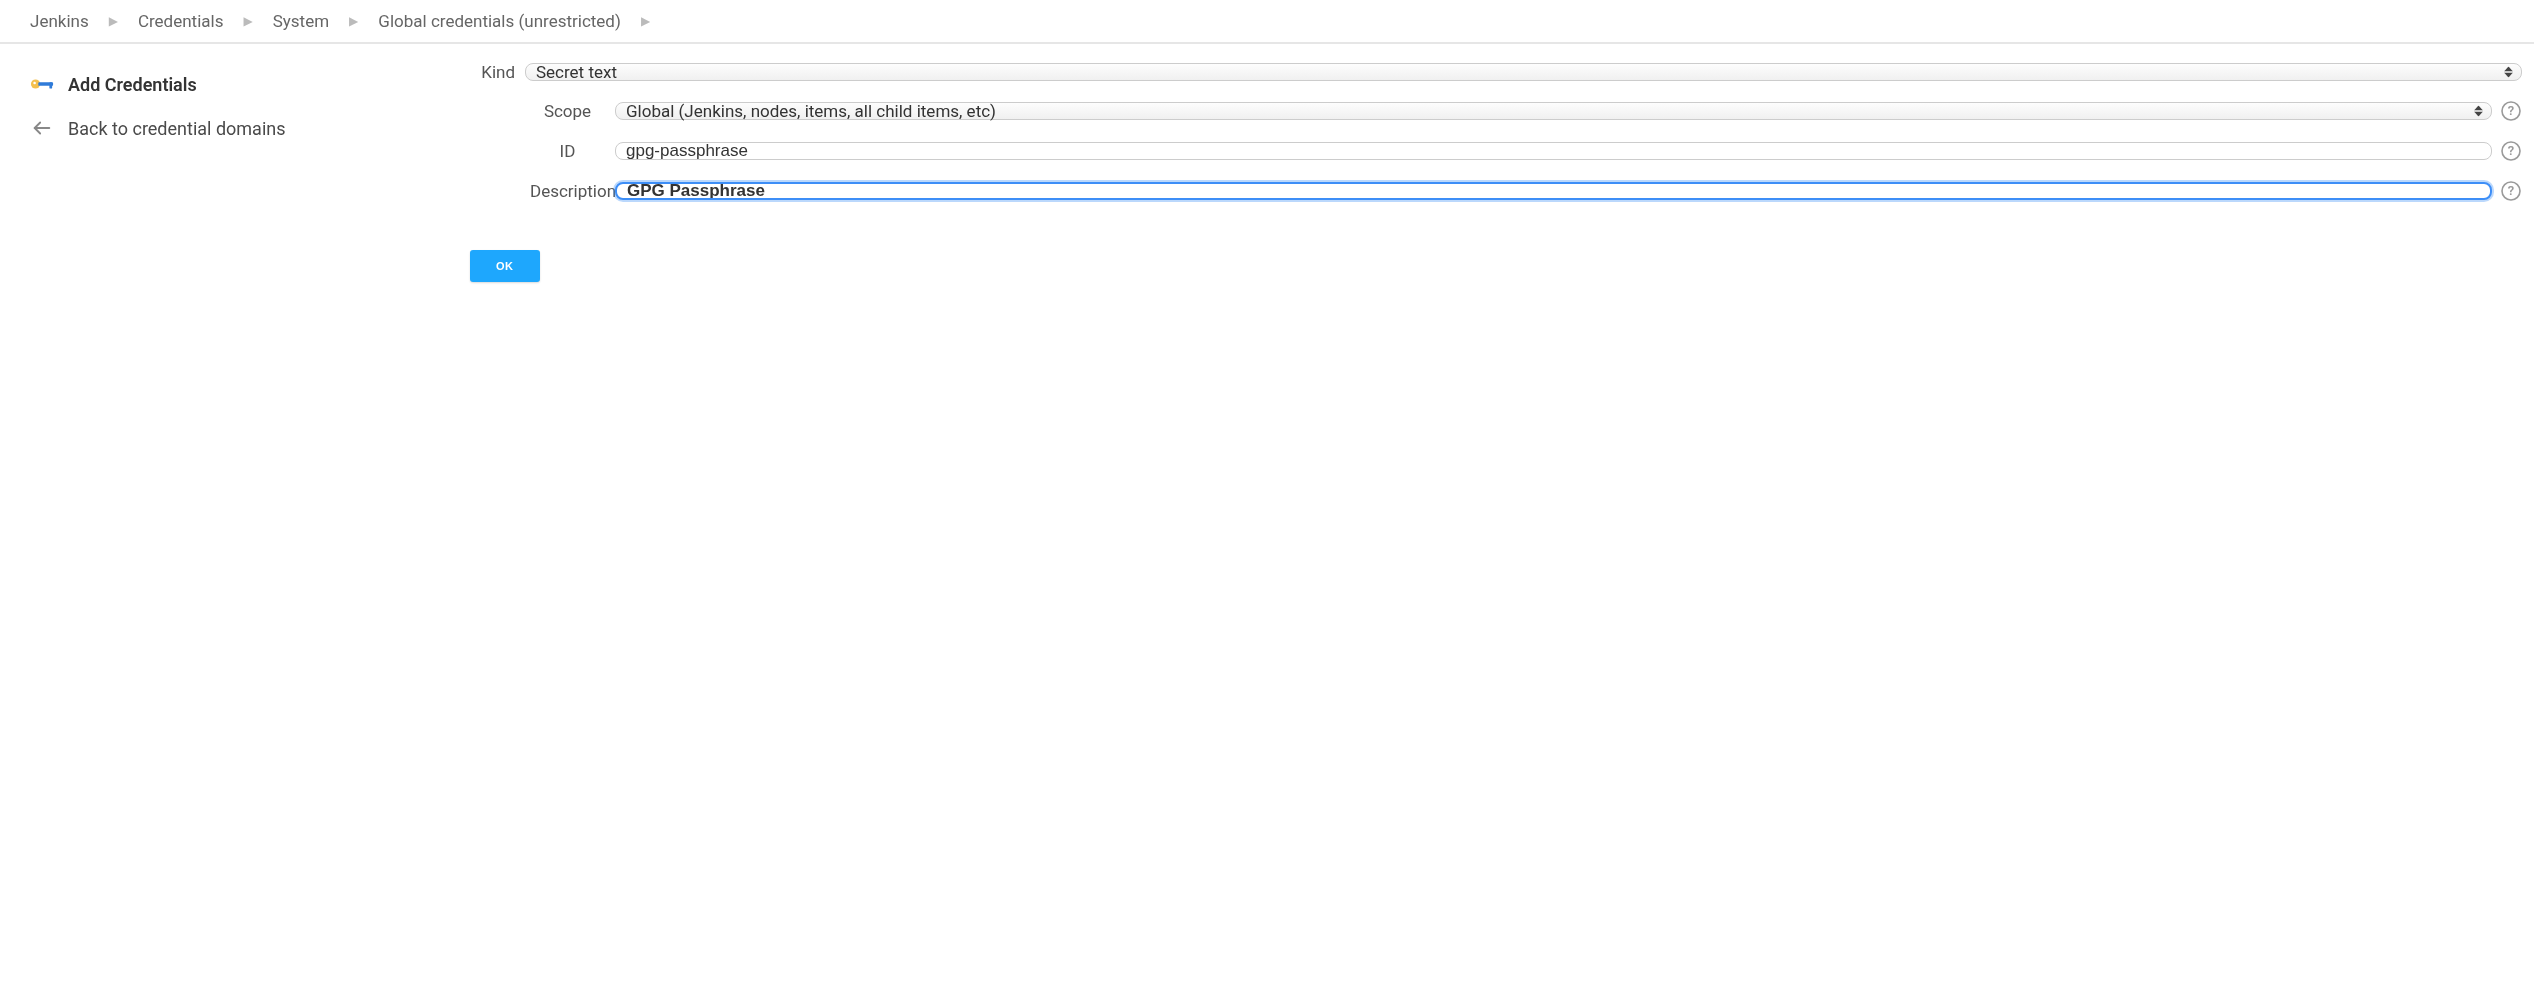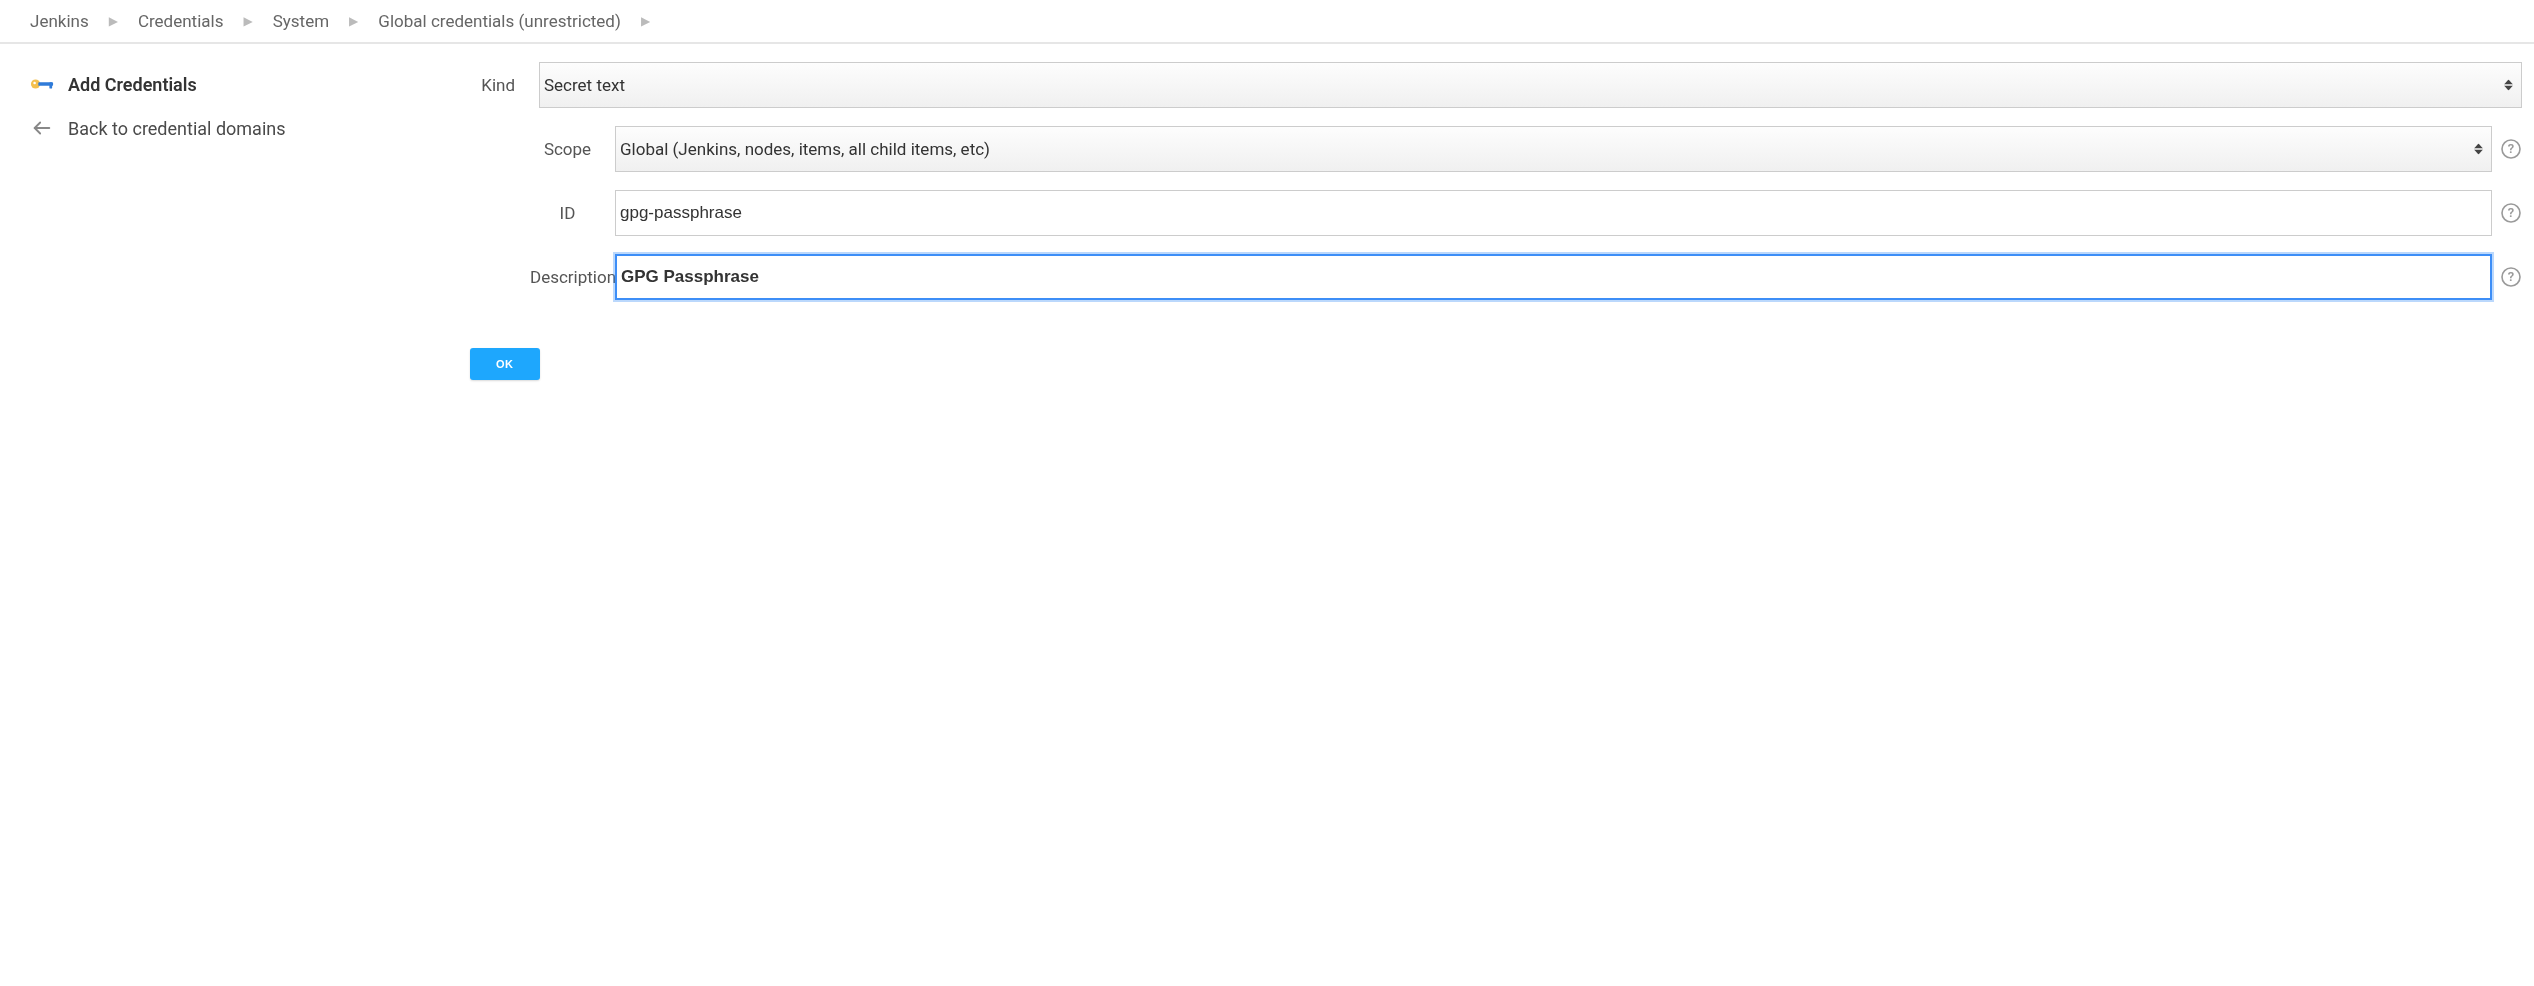--- a/index.html
+++ b/index.html
@@ -60,37 +60,37 @@
   .main {
     flex: 1;
     padding-right: 12px;
   }
 
   .form-row {
     display: flex;
     align-items: center;
     margin-bottom: 18px;
   }
-  .form-row.top { align-items: center; gap: 14px; }
+  .form-row.top { align-items: center; }
   .form-row .lbl {
     text-align: center;
     padding-right: 10px;
     color: #555;
     font-size: 17px;
   }
   .form-row.kind .lbl { width: 55px; text-align:right; }
   .form-row.sub .lbl  { width: 145px; padding-left:60px; }
 
   .select, .text-input {
-    height: 46px;
+    height: 18px;
     border: 1px solid #ccc;
-    border-radius: 0;
+    border-radius: 8px;
     background: #fafafa;
     font-size: 17px;
-    padding: 0 4px;
+    padding: 0 10px;
     color: #333;
   }
   .select {
     appearance: none;
     -webkit-appearance: none;
     background: linear-gradient(#fdfdfd,#f0f0f0);
     position: relative;
     display:flex;
     align-items:center;
     cursor:pointer;

